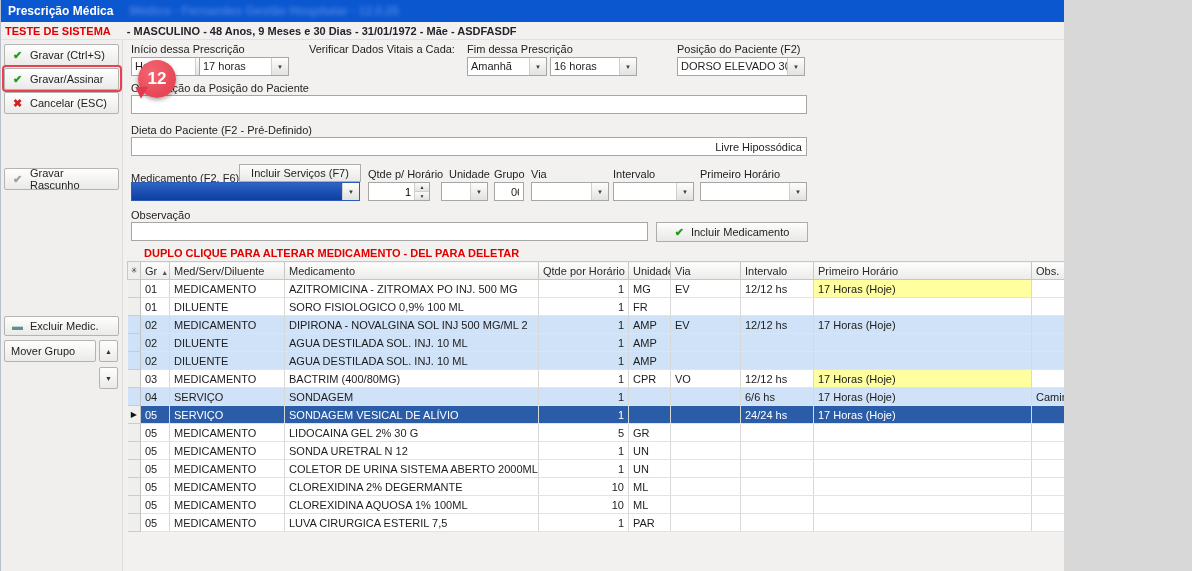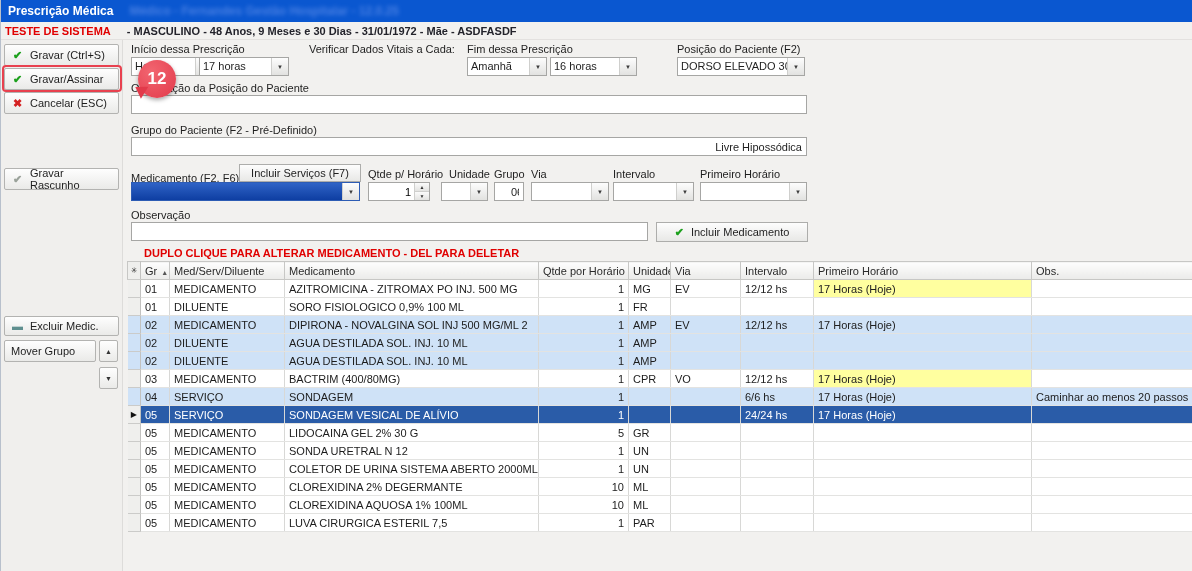--- a/index.html
+++ b/index.html
@@ -1,18 +1,18 @@
 <!DOCTYPE html>
 <html style="--titlebar: #0a57d0; --selected-row: #2a5ca8; --zebra-row: #cfe2f7; --highlight-cell: #ffff9f; --warning-text: #e00000; --annotation: #e8414f; --diluente-text: #089018; --servico-text: #ff4a1c;"><head>
 <meta charset="utf-8">
 <style>
   * { box-sizing: border-box; margin: 0; padding: 0; }
   html,body { background:#d8d8d8; }
   .window{
-    position:relative; width:1192px; height:571px; overflow:hidden;
+    position:relative; width:1064px; height:571px; overflow:hidden;
     background:#f2f1ef; font-family:"Liberation Sans",sans-serif; font-size:11px; color:#1e1e1e;
     border-left:1px solid #b8c0cc;
   }
   
   .titlebar{position:absolute;left:0;top:0;right:0;height:22px;background:var(--titlebar,#0a57d0);
     color:#fff;display:flex;align-items:center;padding-left:7px;gap:16px;}
   .tb-title{font-size:12px;font-weight:bold;}
   .tb-sub{font-size:12px;font-weight:bold;color:#4d82e4;filter:blur(2px);opacity:.95;}
   
   .patient{position:absolute;left:0;top:22px;right:0;height:18px;display:flex;align-items:center;
@@ -149,21 +149,21 @@
       <span class="dd">▼</span>
     </div>
     <div class="combo" style="left:554px;top:17px;width:128px">
       <span class="val">DORSO ELEVADO 30 G</span>
       <span class="dd">▼</span>
     </div>
 
     <span class="lbl" style="left:8px;top:42px">Observação da Posição do Paciente</span>
     <input class="textbox" style="left: 8px; top: 55px; width: 676px;" value="">
 
-    <span class="lbl" style="left:8px;top:84px">Grupo do Paciente (F2 - Pré-Definido)</span>
+    <span class="lbl" style="left:8px;top:84px">Dieta do Paciente (F2 - Pré-Definido)</span>
     <input class="textbox" style="left: 8px; top: 97px; width: 676px; text-align: right;" value="Livre Hipossódica">
 
     <span class="lbl" style="left:8px;top:132px">Medicamento (F2, F6)</span>
     <div class="btn" style="left:116px;top:124px;width:122px;height:18px">
       <span>Incluir Serviços (F7)</span>
     </div>
     <span class="lbl" style="left:245px;top:128px">Qtde p/ Horário</span>
     <span class="lbl" style="left:326px;top:128px">Unidade</span>
     <span class="lbl" style="left:371px;top:128px">Grupo</span>
     <span class="lbl" style="left:408px;top:128px">Via</span>

